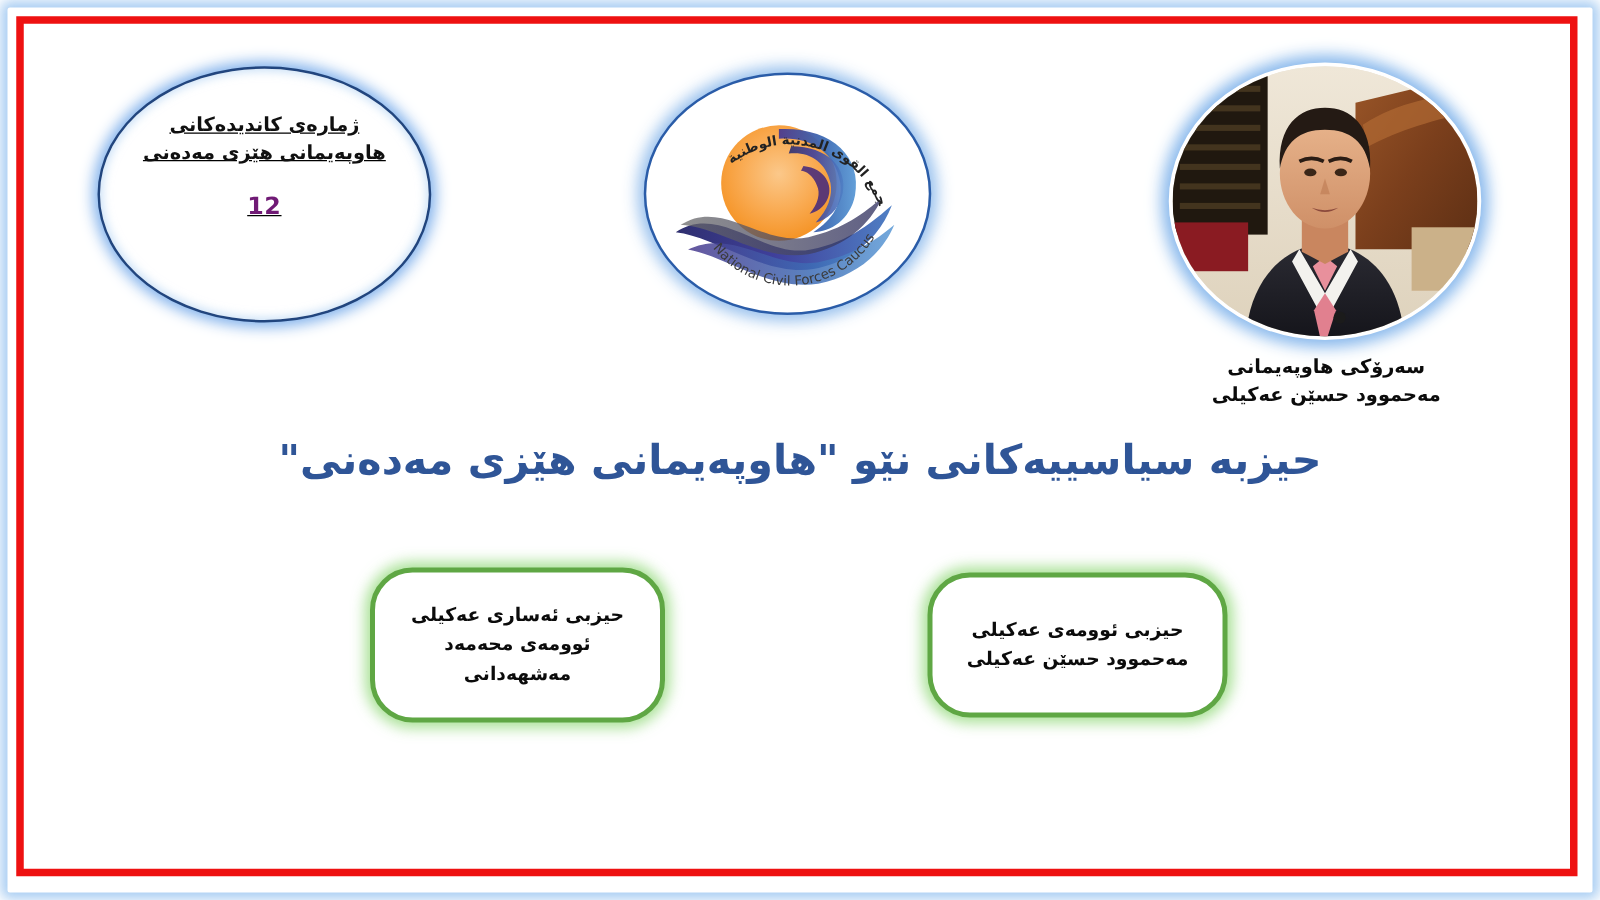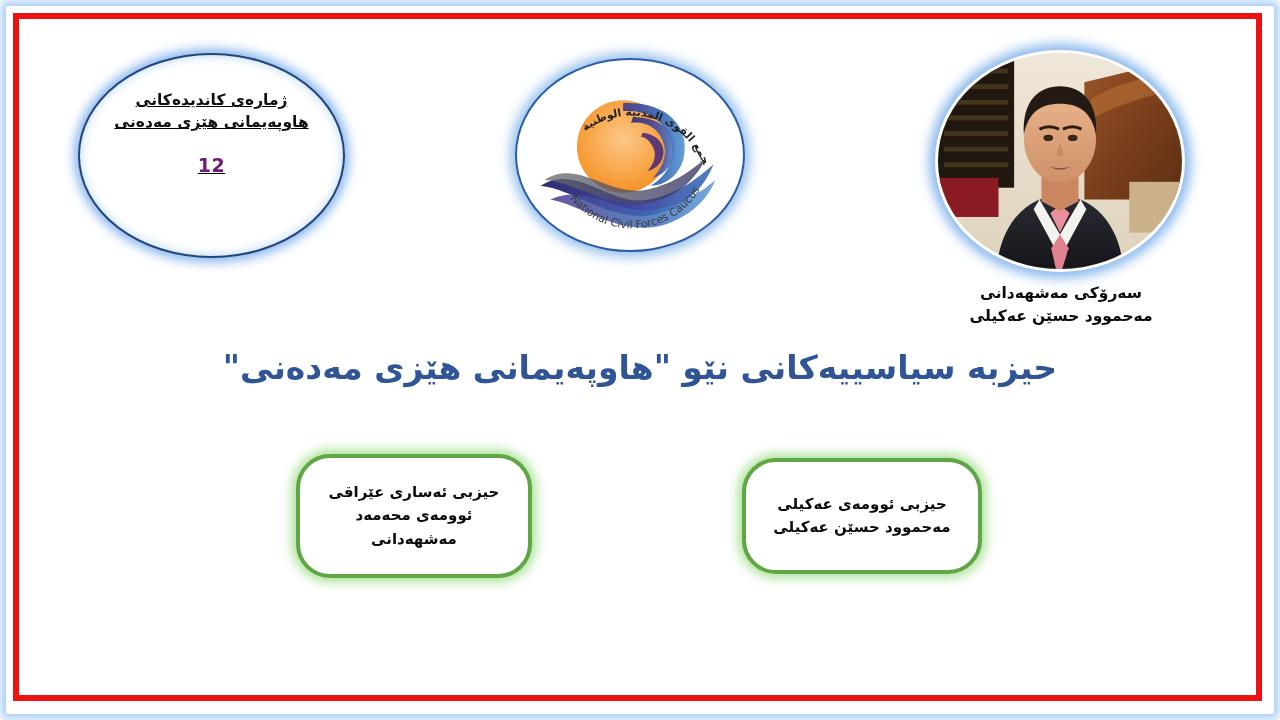--- a/index.html
+++ b/index.html
@@ -294,29 +294,29 @@
 
         <path d="M125 92 L121 105 L129 105 Z" fill="#bf7d55" opacity="0.65"></path>
         <path d="M114 116 q11 7 22 0 q-11 4 -22 0 Z" fill="#8c4a3c"></path>
 
         <circle cx="137" cy="206" r="5" fill="#1b1b1b"></circle>
       </svg>
     </div>
   </div>
 
   <div class="portrait-caption">
-    <div>سەرۆکی مەشهەدانی</div>
+    <div>سەرۆکی هاوپەیمانی</div>
     <div>مەحموود حسێن عەکیلی</div>
   </div>
 
   <div class="main-title">حیزبە سیاسییەکانی نێو "هاوپەیمانی هێزی مەدەنی"</div>
 
   <div class="party-box left">
     <div class="party-text">
-      <div>حیزبی ئەساری عێراقی</div>
+      <div>حیزبی ئەساری عەکیلی</div>
       <div>ئوومەی محەمەد</div>
       <div>مەشهەدانی</div>
     </div>
   </div>
 
   <div class="party-box right">
     <div class="party-text">
       <div>حیزبی ئوومەی عەکیلی</div>
       <div>مەحموود حسێن عەکیلی</div>
     </div>

